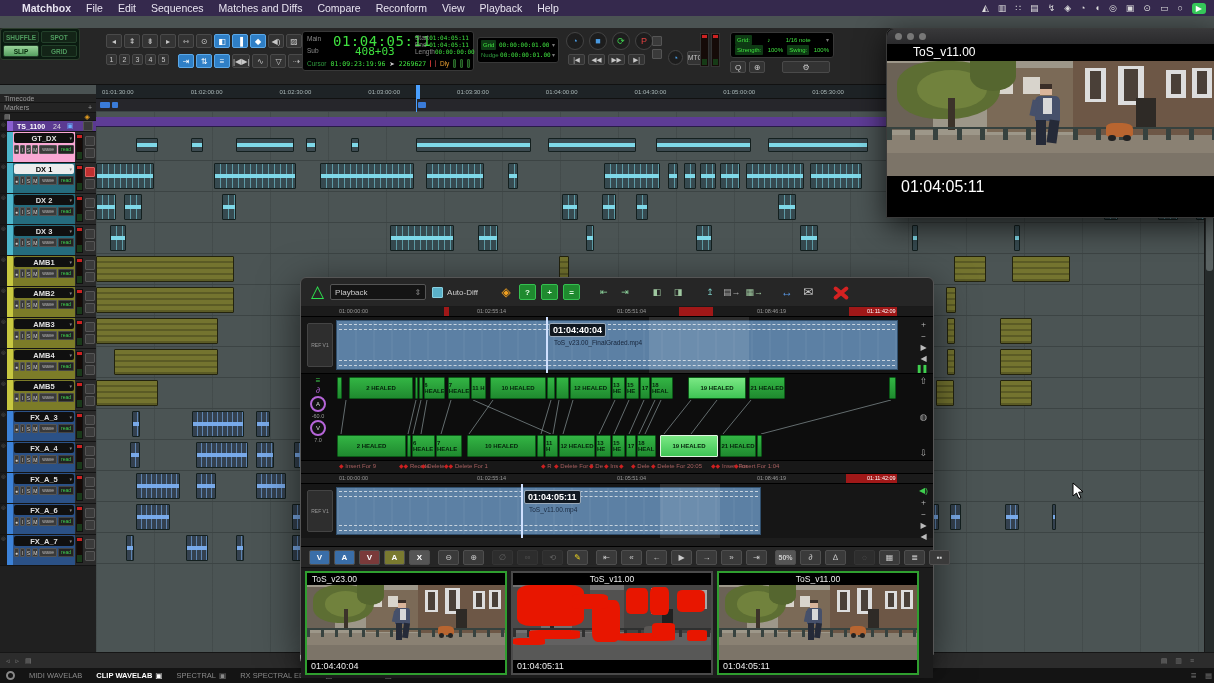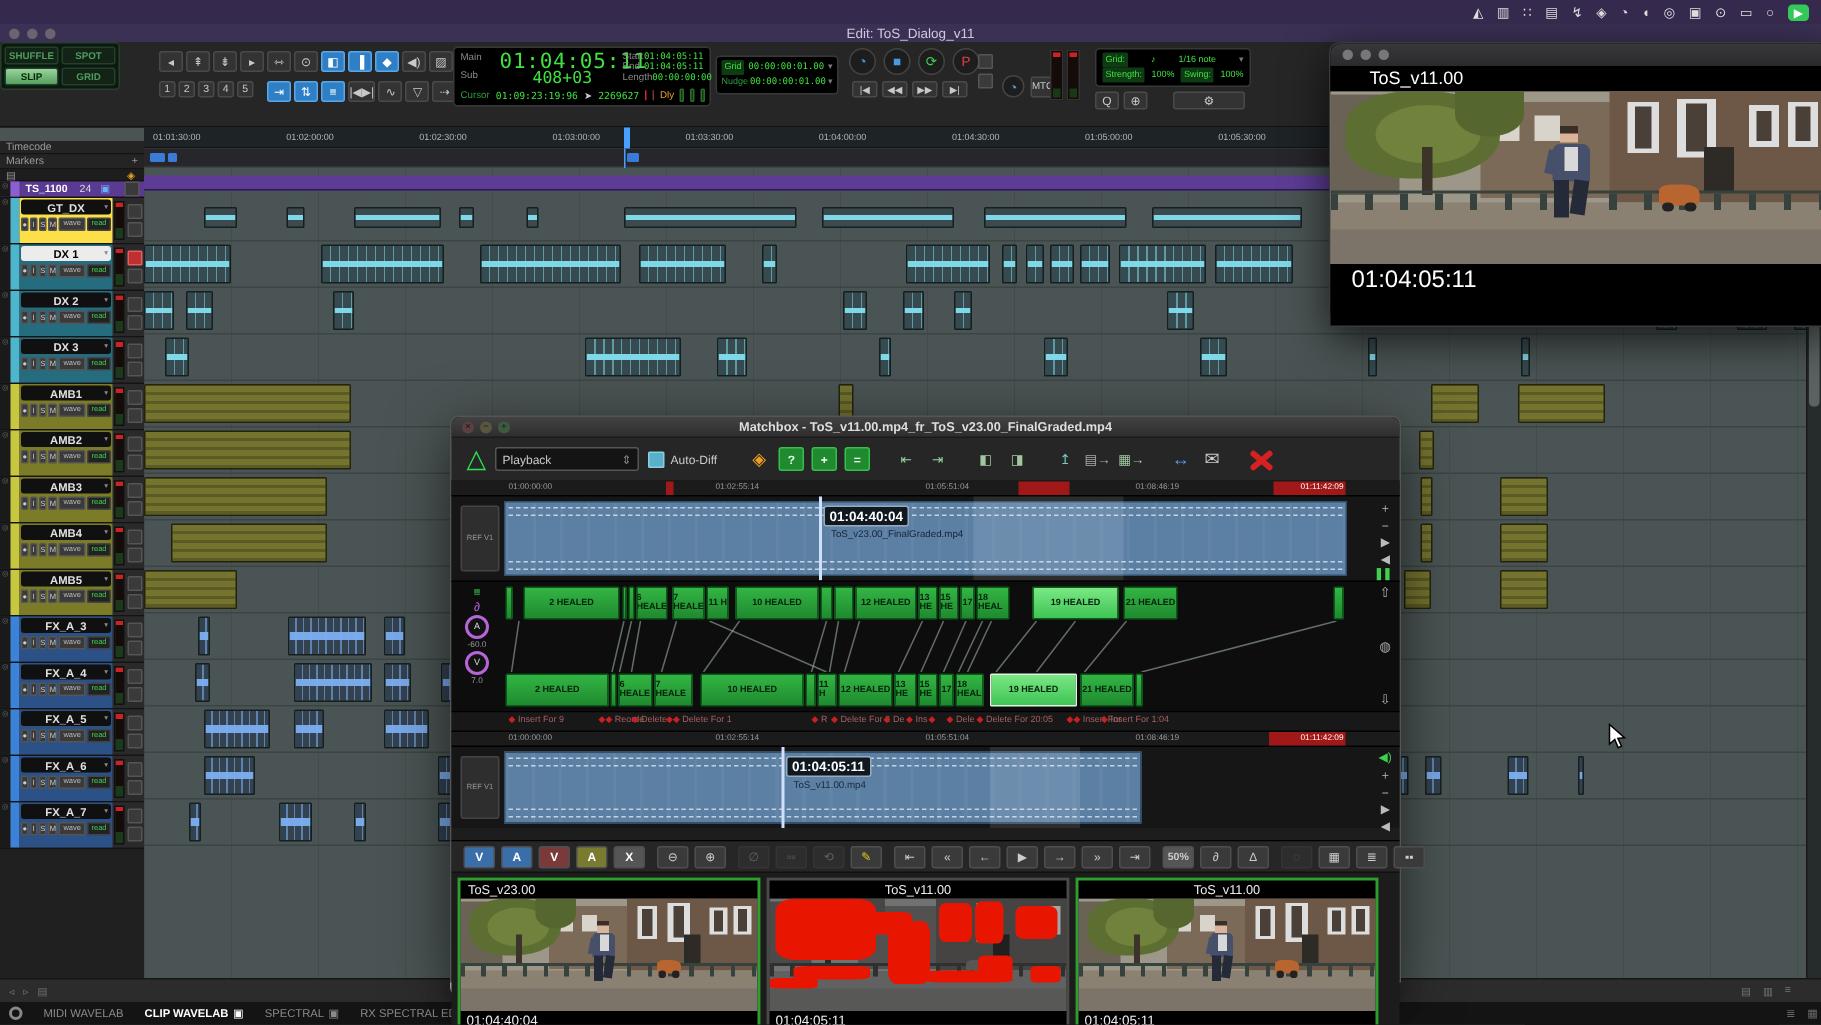--- a/index.html
+++ b/index.html
@@ -193,47 +193,40 @@
   #statusbar .right{margin-left:auto;display:flex;gap:8px;margin-right:8px;color:#666;}
   #cursor{position:absolute;left:1072px;top:482px;z-index:99;pointer-events:none;}
 </style>
 </head>
 <body>
 
 <div id="root">
 
   <div id="menubar">
     <span class="apple"></span>
+    <span id="mb-items"><span class="mb-item bold">Matchbox</span><span class="mb-item">File</span><span class="mb-item">Edit</span><span class="mb-item">Sequences</span><span class="mb-item">Matches and Diffs</span><span class="mb-item">Compare</span><span class="mb-item">Reconform</span><span class="mb-item">View</span><span class="mb-item">Playback</span><span class="mb-item">Help</span></span>
     <span id="mb-right">
         <span>◭</span>
         <span>▥</span>
         <span>∷</span>
         <span>▤</span>
         <span>↯</span>
         <span>◈</span>
         <span>◔</span>
         <span>◖</span>
         <span>◎</span>
         <span>▣</span>
         <span>⊙</span>
         <span>▭</span>
         <span>○</span>
         <span class="cam">▶</span>
       </span>
   </div>
 
   <div id="pt-window">
-    <div id="pt-titlebar">
-      <span class="dots">
-          <i></i>
-          <i></i>
-          <i></i>
-        </span>
-      <span>Edit: ToS_Dialog_v11</span>
-    </div>
 
     <div id="pt-toolbar">
       <div id="mode-panel">
           <div class="mode-btn">SHUFFLE</div>
           <div class="mode-btn">SPOT</div>
           <div class="mode-btn active">SLIP</div>
           <div class="mode-btn">GRID</div>
         </div>
       <div class="tb-row" style="left:106px;top:6px;" id="zoom-arrows">
           <span class="tb-btn">◂</span>
@@ -395,21 +388,21 @@
           <div class="rail">◎</div>
           <div class="strip" style="background: rgb(138, 95, 208);"></div>
           <span class="htxt" style="color: rgb(255, 255, 255); font-weight: bold;">TS_1100</span>
           <span class="htxt" style="color: rgb(221, 221, 221); margin-left: 8px;">24</span>
           <span class="htxt" style="color: rgb(106, 176, 255); margin-left: 6px;">▣</span>
           <span class="sq" style="margin: auto 3px auto auto;"></span>
         </div>
         <div class="hrow" style="height: 31px;">
           <div class="rail">◎</div>
           <div class="strip" style="background: rgb(77, 182, 204);"></div>
-          <div class="tbody" style="background: #fde047;">
+          <div class="tbody" style="background: #f9a8d4;">
             <div class="tname">GT_DX<span class="dd">▾</span></div>
             <div class="tbtns">
               <b>●</b>
               <b>I</b>
               <b>S</b>
               <b>M</b>
               <i>wave</i>
               <u>read</u>
             </div>
           </div>
@@ -811,28 +804,20 @@
       <span id="ptf-left"><span style="margin-right: 6px;">◃</span><span style="margin-right: 6px;">▹</span><span style="margin-right: 6px;">▤</span></span>
       <span class="right" id="ptf-right">
           <span>▤</span>
           <span>▥</span>
           <span>≡</span>
         </span>
     </div>
   </div>
 
   <div id="matchbox">
-    <div id="mb-title">
-      <span class="dots">
-        <i style="background:#5a4040">×</i>
-        <i style="background:#5a5540">−</i>
-        <i style="background:#405a40">+</i>
-      </span>
-      <span>Matchbox - ToS_v11.00.mp4_fr_ToS_v23.00_FinalGraded.mp4</span>
-    </div>
 
     <div id="mb-tools">
       <span id="mb-logo">△</span>
       <span id="mb-filter">
         <span>Playback</span>
         <span style="color:#888">⇕</span>
       </span>
       <span id="autodiff">
         <span class="cb"></span>
         <span>Auto-Diff</span>

